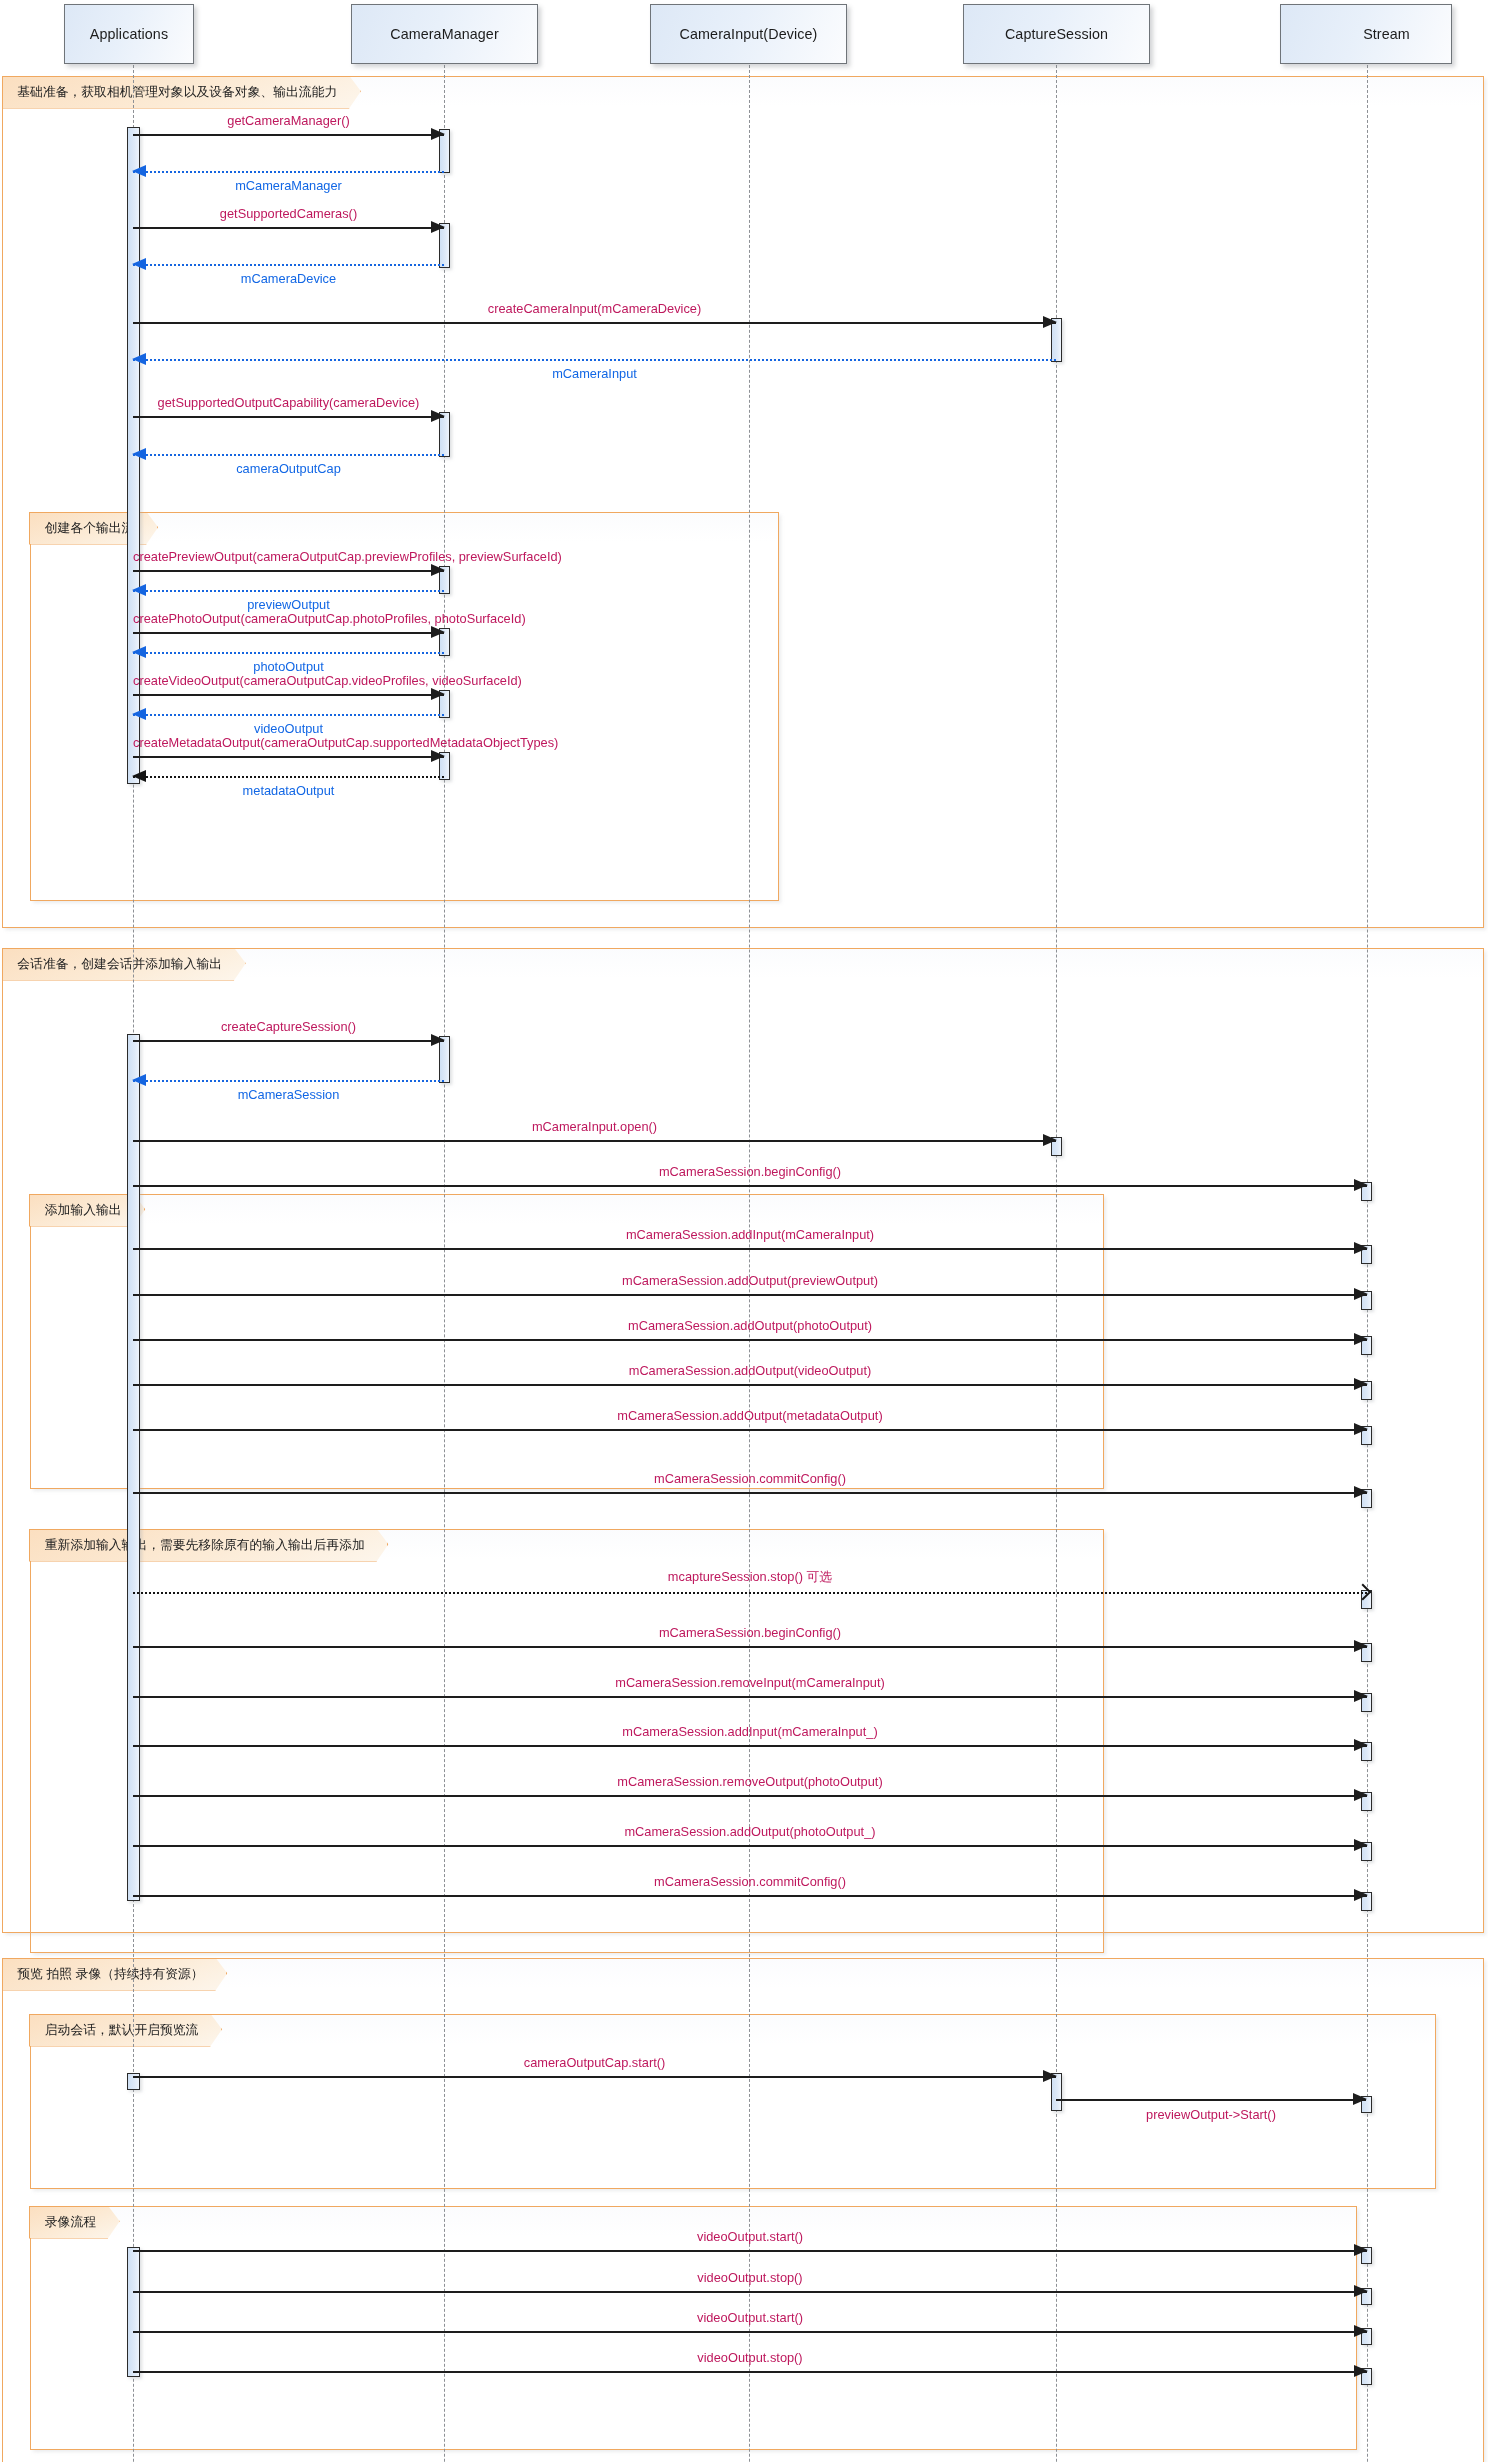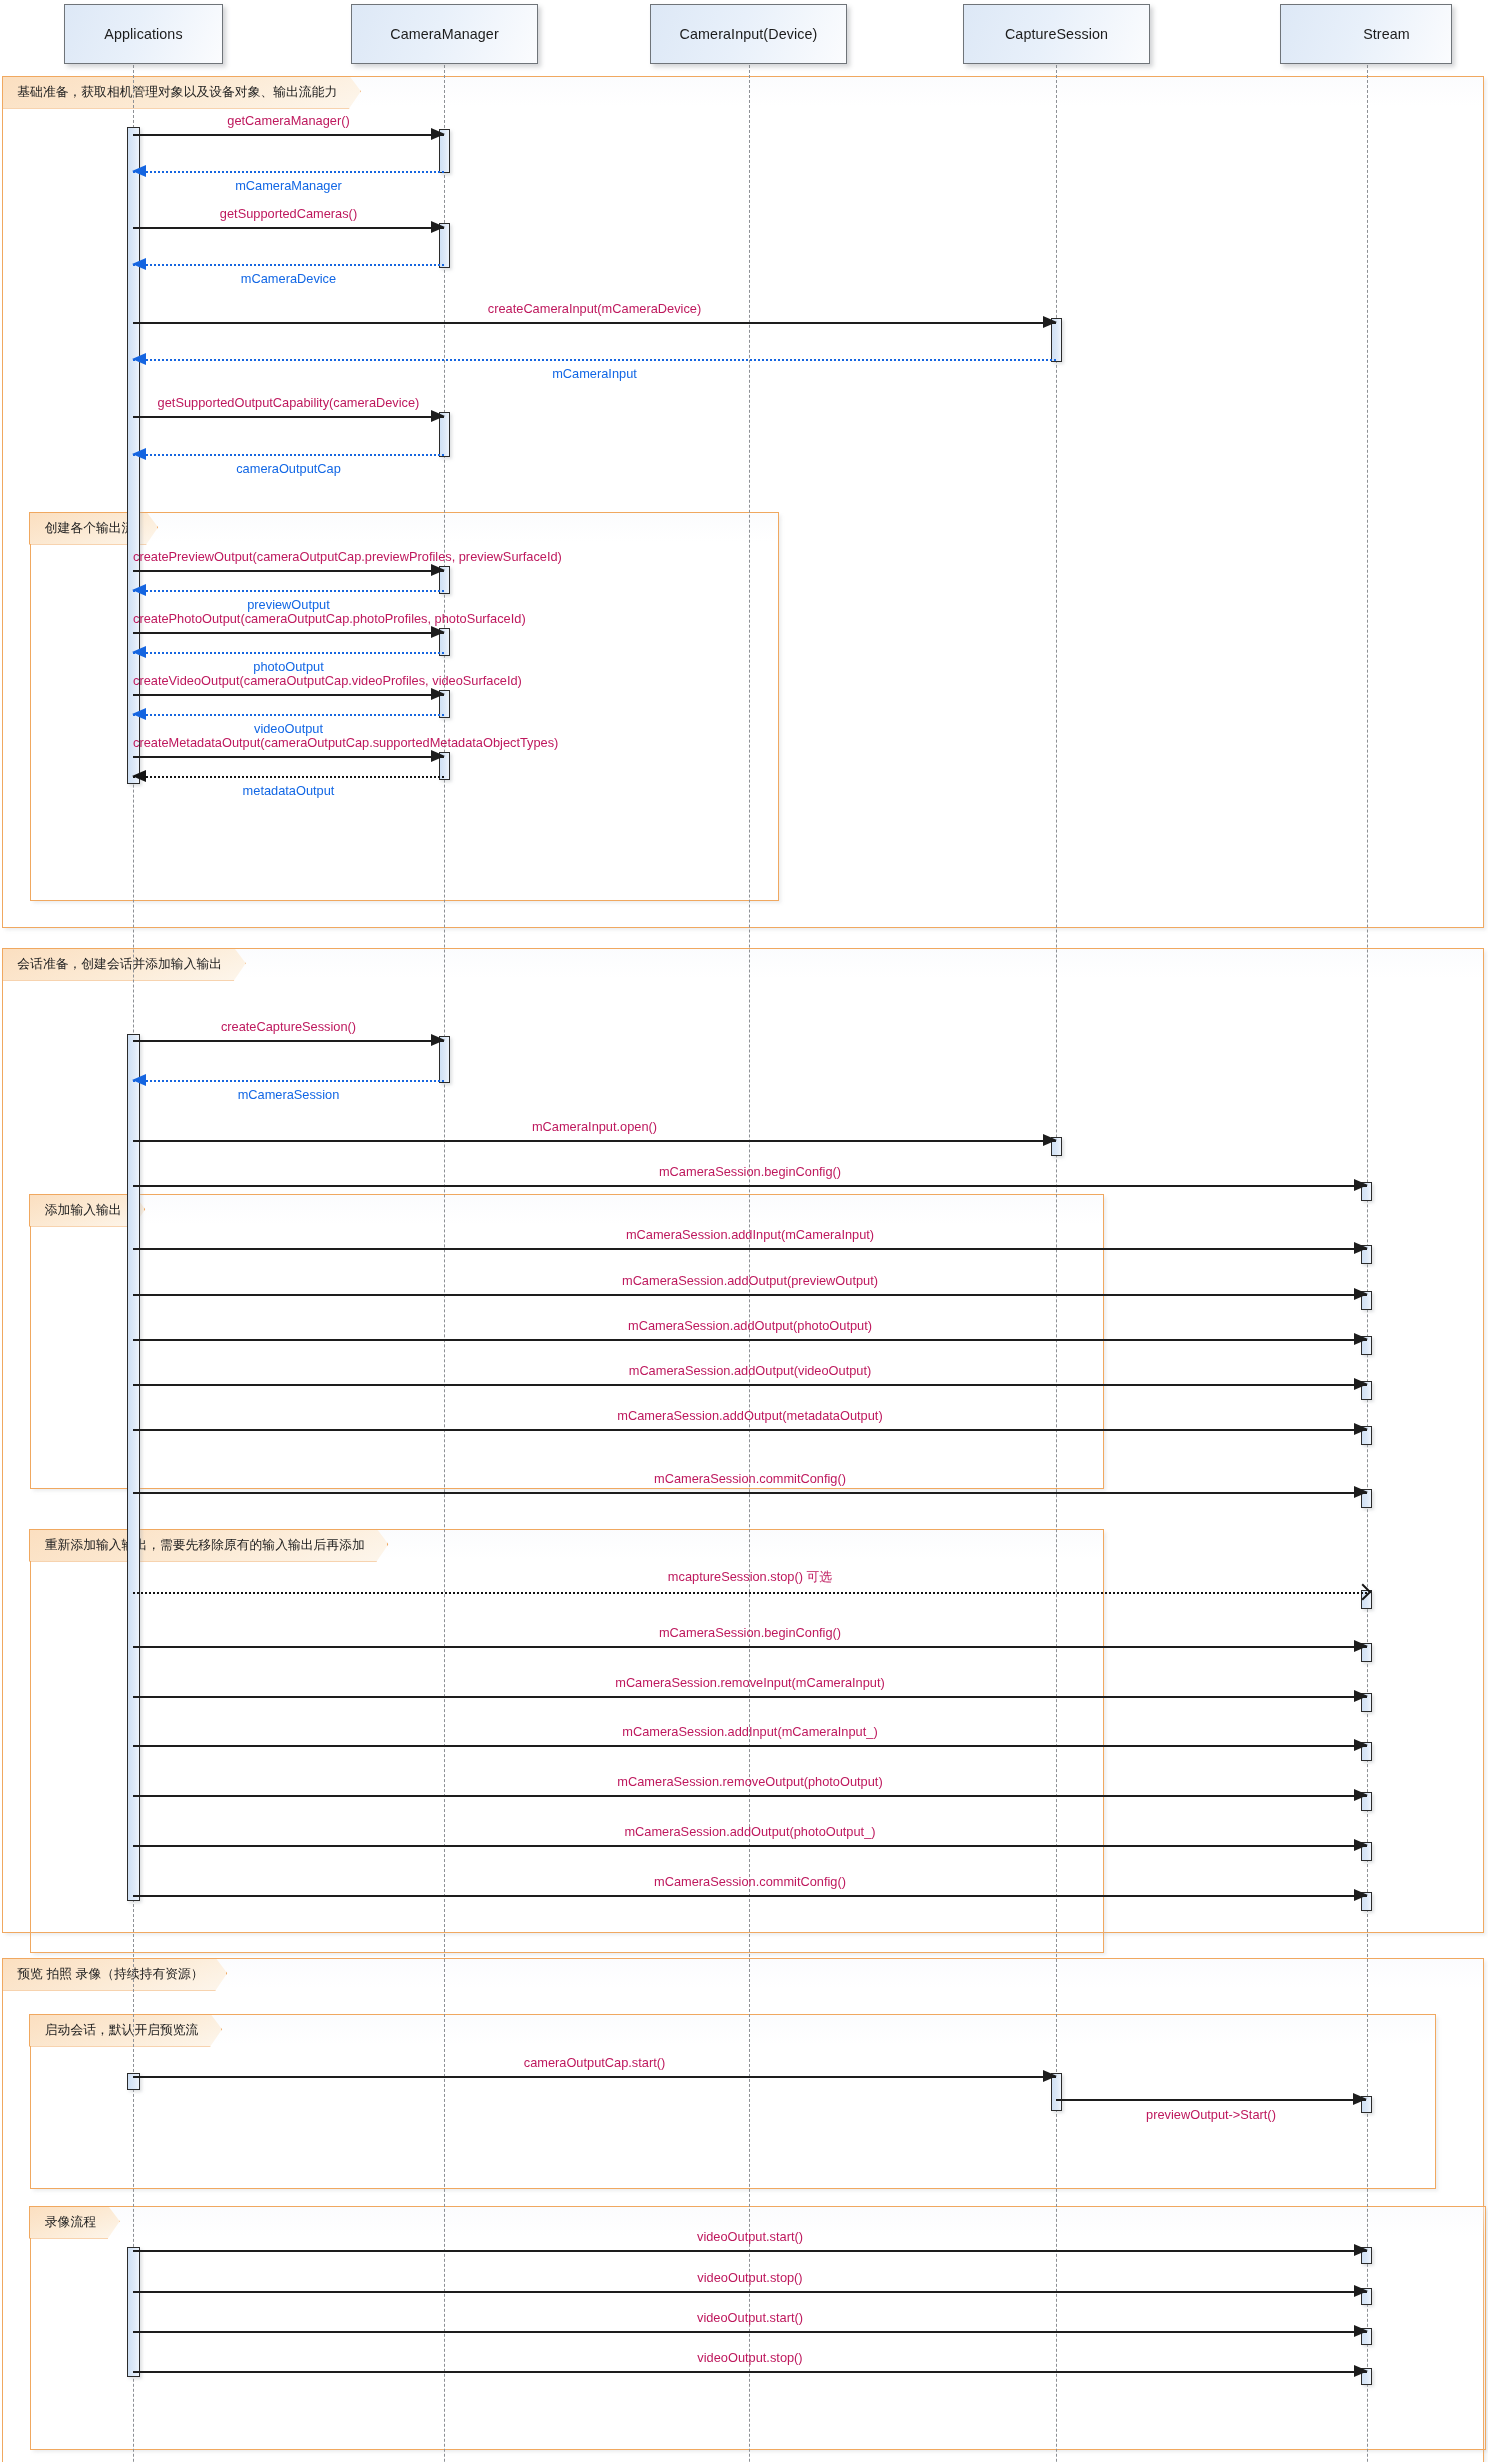--- a/index.html
+++ b/index.html
@@ -173,21 +173,21 @@
     </div>
     <div class="frag" style="left: 29.5px; top: 1529px; width: 1074px; height: 424px;">
       <div class="frag-label">重新添加输入输出，需要先移除原有的输入输出后再添加</div>
     </div>
     <div class="frag" style="left: 2px; top: 1958px; width: 1482px; height: 1064px;">
       <div class="frag-label">预览 拍照 录像（持续持有资源）</div>
     </div>
     <div class="frag" style="left: 29.5px; top: 2014px; width: 1406px; height: 175px;">
       <div class="frag-label">启动会话，默认开启预览流</div>
     </div>
-    <div class="frag" style="left: 29.5px; top: 2206px; width: 1456px; height: 244px;">
+    <div class="frag" style="left: 29.5px; top: 2206px; width: 1327px; height: 244px;">
       <div class="frag-label">录像流程</div>
     </div>
     <div class="lifeline" style="left: 133px;"></div>
     <div class="lifeline" style="left: 444px;"></div>
     <div class="lifeline" style="left: 749px;"></div>
     <div class="lifeline" style="left: 1056px;"></div>
     <div class="lifeline" style="left: 1367px;"></div>
     <div class="act" style="left: 127px; top: 127px; height: 657px;"></div>
     <div class="act thin" style="left: 439px; top: 129px; height: 44px;"></div>
     <div class="act thin" style="left: 439px; top: 223px; height: 45px;"></div>
@@ -432,21 +432,21 @@
     <div class="msg r" style="left: 133px; width: 923px; top: 3289px;"></div>
     <div class="msg r" style="left: 133px; width: 923px; top: 3337px;"></div>
     <div class="msg r" style="left: 133px; width: 1234px; top: 3384px;"></div>
     <div class="msg r" style="left: 133px; width: 1234px; top: 3426px;"></div>
     <div class="msg r" style="left: 133px; width: 923px; top: 3558px;"></div>
     <div class="msg r" style="left: 133px; width: 1234px; top: 3618px;"></div>
     <div class="msg r" style="left: 133px; width: 1234px; top: 3670px;"></div>
     <div class="msg r" style="left: 133px; width: 616px; top: 3722px;"></div>
     <div class="msg r" style="left: 133px; width: 616px; top: 3769px;"></div>
     <div class="msg r" style="left: 133px; width: 923px; top: 3817px;"></div>
-    <div class="participant" style="left: 64px; width: 159px;">
+    <div class="participant" style="left: 64px; width: 130px;">
       <div class="pname">Applications</div>
     </div>
     <div class="participant" style="left: 351px; width: 187px;">
       <div class="pname">CameraManager</div>
     </div>
     <div class="participant" style="left: 650px; width: 197px;">
       <div class="pname">CameraInput(Device)</div>
     </div>
     <div class="participant" style="left: 963px; width: 187px;">
       <div class="pname">CaptureSession</div>

